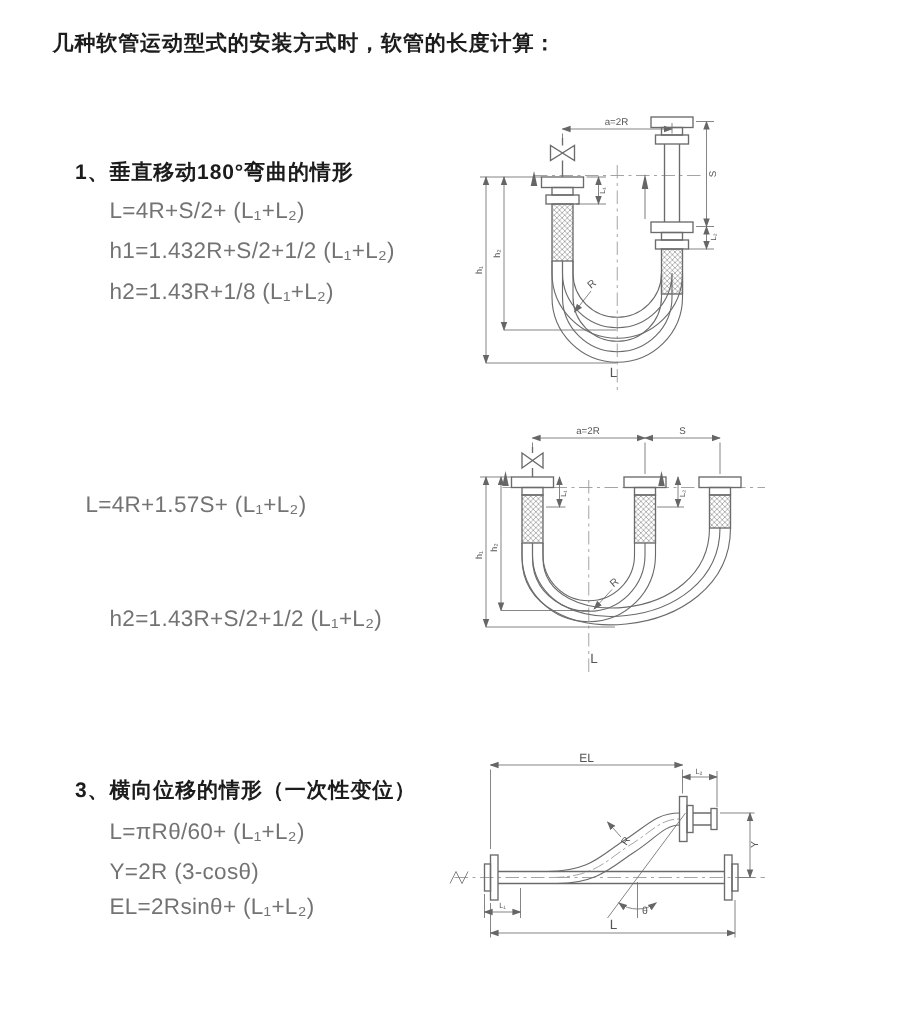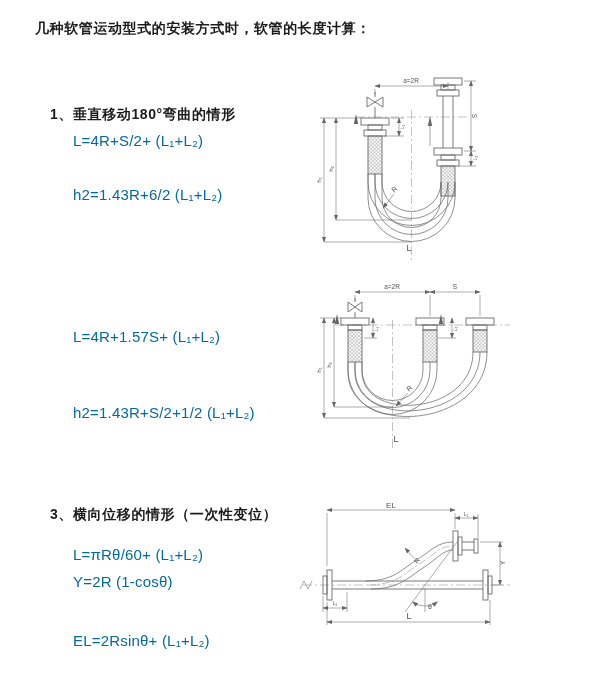--- a/index.html
+++ b/index.html
@@ -1,33 +1,34 @@
 <!DOCTYPE html>
 <html><head>
 <meta charset="utf-8">
 <style>
   html,body{margin:0;padding:0;background:#fff;}
   .page{position:relative;width:600px;height:675px;background:#ffffff;overflow:hidden;
         font-family:"Liberation Sans","DejaVu Sans",sans-serif;color:#1c1c1c;}
   .title{position:absolute;left:35px;top:20px;font-size:14px;font-weight:700;letter-spacing:.6px;}
   .heading{position:absolute;font-size:14px;font-weight:700;letter-spacing:.6px;text-align:right;}
-  .formula{position:absolute;font-size:15px;font-weight:400;color:#0369a1;letter-spacing:.2px;white-space:pre;}
+  .formula{position:absolute;font-size:15px;font-weight:400;color:#737373;letter-spacing:.2px;white-space:pre;}
   .diag{position:absolute;}
   .diag text{font-family:"Liberation Sans","DejaVu Sans",sans-serif;fill:#555;stroke:none;}
 </style>
 </head>
 <body>
 
 <div class="page">
 
   <div class="title">几种软管运动型式的安装方式时，软管的长度计算：</div>
 
   <div class="heading" style="left:50px;top:106px">1、垂直移动180°弯曲的情形</div>
   <div class="formula" style="left:73px;top:132px">L=4R+S/2+ (L₁+L₂)</div>
-  <div class="formula" style="left:73px;top:186px">h2=1.43R+6/2 (L₁+L₂)</div>
+  <div class="formula" style="left:73px;top:159px">h1=1.432R+S/2+1/2 (L₁+L₂)</div>
+  <div class="formula" style="left:73px;top:186px">h2=1.43R+1/8 (L₁+L₂)</div>
 
   <svg class="diag" style="left:310px;top:70px" width="285" height="200" viewBox="0 0 285 200">
     <defs>
       <pattern id="braid1" width="3.5" height="3.5" patternUnits="userSpaceOnUse">
         <path d="M0,3.5L3.5,0M0,0L3.5,3.5" stroke="#909090" stroke-width="0.45"></path>
       </pattern>
       <marker id="arr1" viewBox="0 0 10 10" refX="9" refY="5" markerWidth="6" markerHeight="6" markerUnits="userSpaceOnUse" orient="auto-start-reverse">
         <path d="M0,1.4L10,5L0,8.6Z" fill="#666"></path>
       </marker>
     </defs>
@@ -96,21 +97,21 @@
     <text x="101" y="13" font-size="6.5" text-anchor="middle">a=2R</text>
     <text transform="translate(167,46) rotate(-90)" font-size="6.5" text-anchor="middle">S</text>
     <text transform="translate(167,88) rotate(-90)" font-size="5" text-anchor="middle">L₂</text>
     <text transform="translate(93.5,57) rotate(-90)" font-size="5" text-anchor="middle">L₁</text>
     <text transform="translate(11,110) rotate(-90)" font-size="6" text-anchor="middle">h₁</text>
     <text transform="translate(23,99) rotate(-90)" font-size="6" text-anchor="middle">h₂</text>
     <text transform="translate(86,121) rotate(-40)" font-size="7" text-anchor="middle">R</text>
     <text x="99" y="181" font-size="9" text-anchor="middle" fill="#444">L</text>
   </svg>
 
-  <div class="formula" style="left:73px;top:328px">L=4R+1.57S+ (L₁+L₂)</div>
+  <div class="formula" style="left:57px;top:328px">L=4R+1.57S+ (L₁+L₂)</div>
   <div class="formula" style="left:73px;top:404px">h2=1.43R+S/2+1/2 (L₁+L₂)</div>
 
   <svg class="diag" style="left:310px;top:280px" width="290" height="175" viewBox="0 0 290 175">
     <defs>
       <pattern id="braid2" width="3.5" height="3.5" patternUnits="userSpaceOnUse">
         <path d="M0,3.5L3.5,0M0,0L3.5,3.5" stroke="#909090" stroke-width="0.45"></path>
       </pattern>
       <marker id="arr2" viewBox="0 0 10 10" refX="9" refY="5" markerWidth="6" markerHeight="6" markerUnits="userSpaceOnUse" orient="auto-start-reverse">
         <path d="M0,1.4L10,5L0,8.6Z" fill="#666"></path>
       </marker>
@@ -173,24 +174,24 @@
     <text x="82" y="9" font-size="6.5" text-anchor="middle">a=2R</text>
     <text x="145" y="9" font-size="6.5" text-anchor="middle">S</text>
     <text transform="translate(67.5,49) rotate(-90)" font-size="5" text-anchor="middle">L₁</text>
     <text transform="translate(146.5,49) rotate(-90)" font-size="5" text-anchor="middle">L₂</text>
     <text transform="translate(11,90) rotate(-90)" font-size="6" text-anchor="middle">h₁</text>
     <text transform="translate(21,85) rotate(-90)" font-size="6" text-anchor="middle">h₂</text>
     <text transform="translate(101,110) rotate(-40)" font-size="7" text-anchor="middle">R</text>
     <text x="86" y="162" font-size="9" text-anchor="middle" fill="#444">L</text>
   </svg>
 
-  <div class="heading" style="left:50px;top:506px">3、横向位移的情形（一次性变位）</div>
+  <div class="heading" style="left:50px;top:518px">3、横向位移的情形（一次性变位）</div>
   <div class="formula" style="left:73px;top:546px">L=πRθ/60+ (L₁+L₂)</div>
-  <div class="formula" style="left:73px;top:573px">Y=2R (1-cosθ)</div>
-  <div class="formula" style="left:73px;top:632px">EL=2Rsinθ+ (L₁+L₂)</div>
+  <div class="formula" style="left:73px;top:573px">Y=2R (3-cosθ)</div>
+  <div class="formula" style="left:73px;top:596px">EL=2Rsinθ+ (L₁+L₂)</div>
 
   <svg class="diag" style="left:295px;top:500px" width="305" height="145" viewBox="0 0 305 145">
     <defs>
       <marker id="arr3" viewBox="0 0 10 10" refX="9" refY="5" markerWidth="6" markerHeight="6" markerUnits="userSpaceOnUse" orient="auto-start-reverse">
         <path d="M0,1.4L10,5L0,8.6Z" fill="#666"></path>
       </marker>
     </defs>
 
     <g stroke="#9a9a9a" stroke-width="0.6" fill="none">
       <line x1="8" y1="85" x2="215" y2="85" stroke-dasharray="9 3 2 3"></line>

